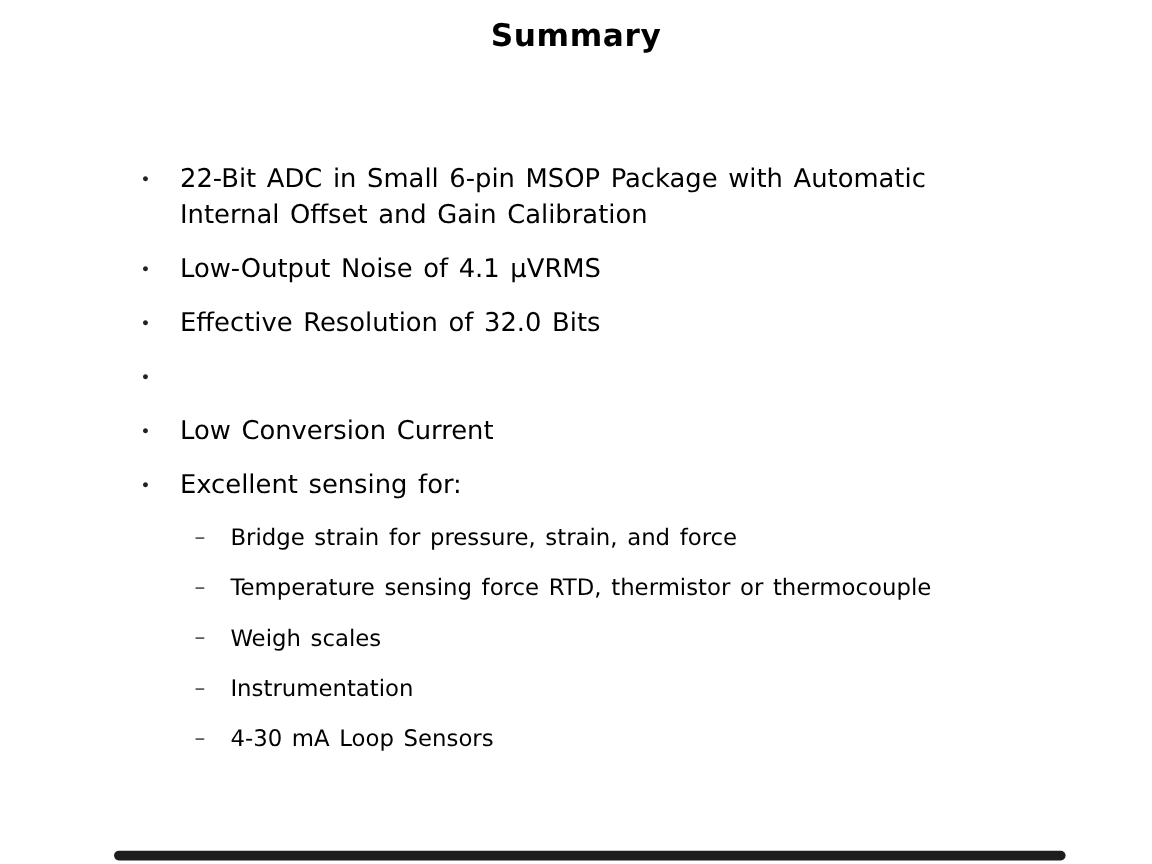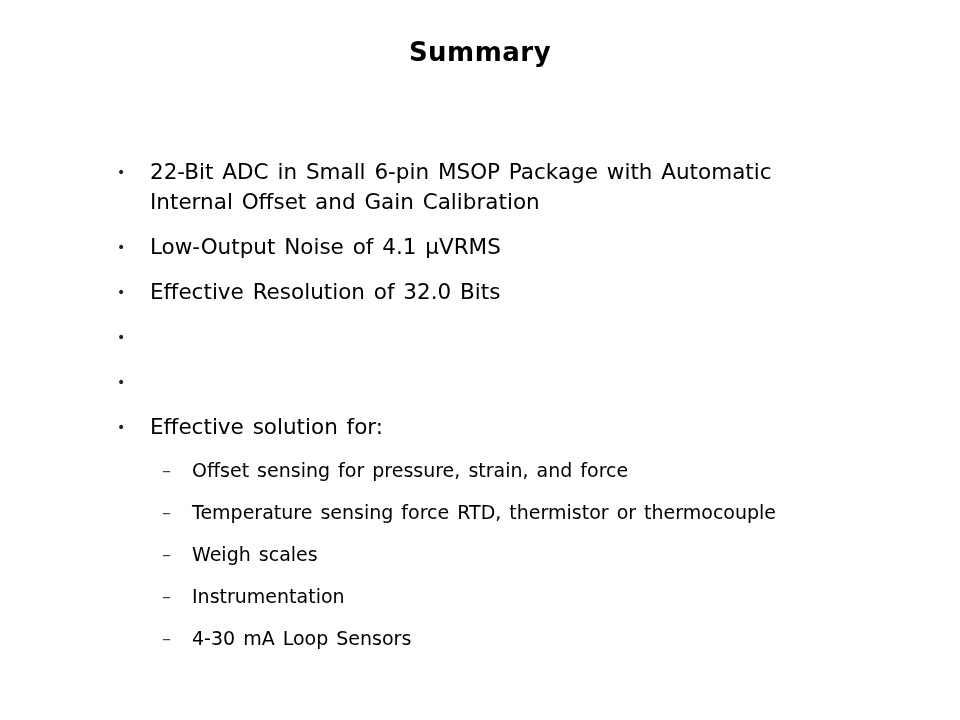--- a/index.html
+++ b/index.html
@@ -11,21 +11,20 @@
     height: 720px;
     background: #ffffff;
     position: relative;
     overflow: hidden;
     font-family: "DejaVu Sans", "Liberation Sans", sans-serif;
     color: #000000;
   }
   .slide {
     position: absolute;
     inset: 0;
-    margin-top: 22px;
   }
   .slide-title {
     position: absolute;
     top: 15px;
     left: 0;
     width: 100%;
     margin: 0;
     text-align: center;
     font-size: 26px;
     font-weight: bold;
@@ -107,28 +106,29 @@
       </div>
       <div class="bullet level1">
         <span class="marker">•</span>
         <span class="text">Effective Resolution of 32.0 Bits</span>
       </div>
       <div class="bullet level1">
         <span class="marker">•</span>
       </div>
       <div class="bullet level1">
         <span class="marker">•</span>
+        <span class="text">Low Conversion Current</span>
       </div>
       <div class="bullet level1">
         <span class="marker">•</span>
-        <span class="text">Effective solution for:</span>
+        <span class="text">Excellent sensing for:</span>
       </div>
       <div class="bullet level2">
         <span class="marker">–</span>
-        <span class="text">Offset sensing for pressure, strain, and force</span>
+        <span class="text">Bridge strain for pressure, strain, and force</span>
       </div>
       <div class="bullet level2">
         <span class="marker">–</span>
         <span class="text">Temperature sensing force RTD, thermistor or thermocouple</span>
       </div>
       <div class="bullet level2">
         <span class="marker">–</span>
         <span class="text">Weigh scales</span>
       </div>
       <div class="bullet level2">

